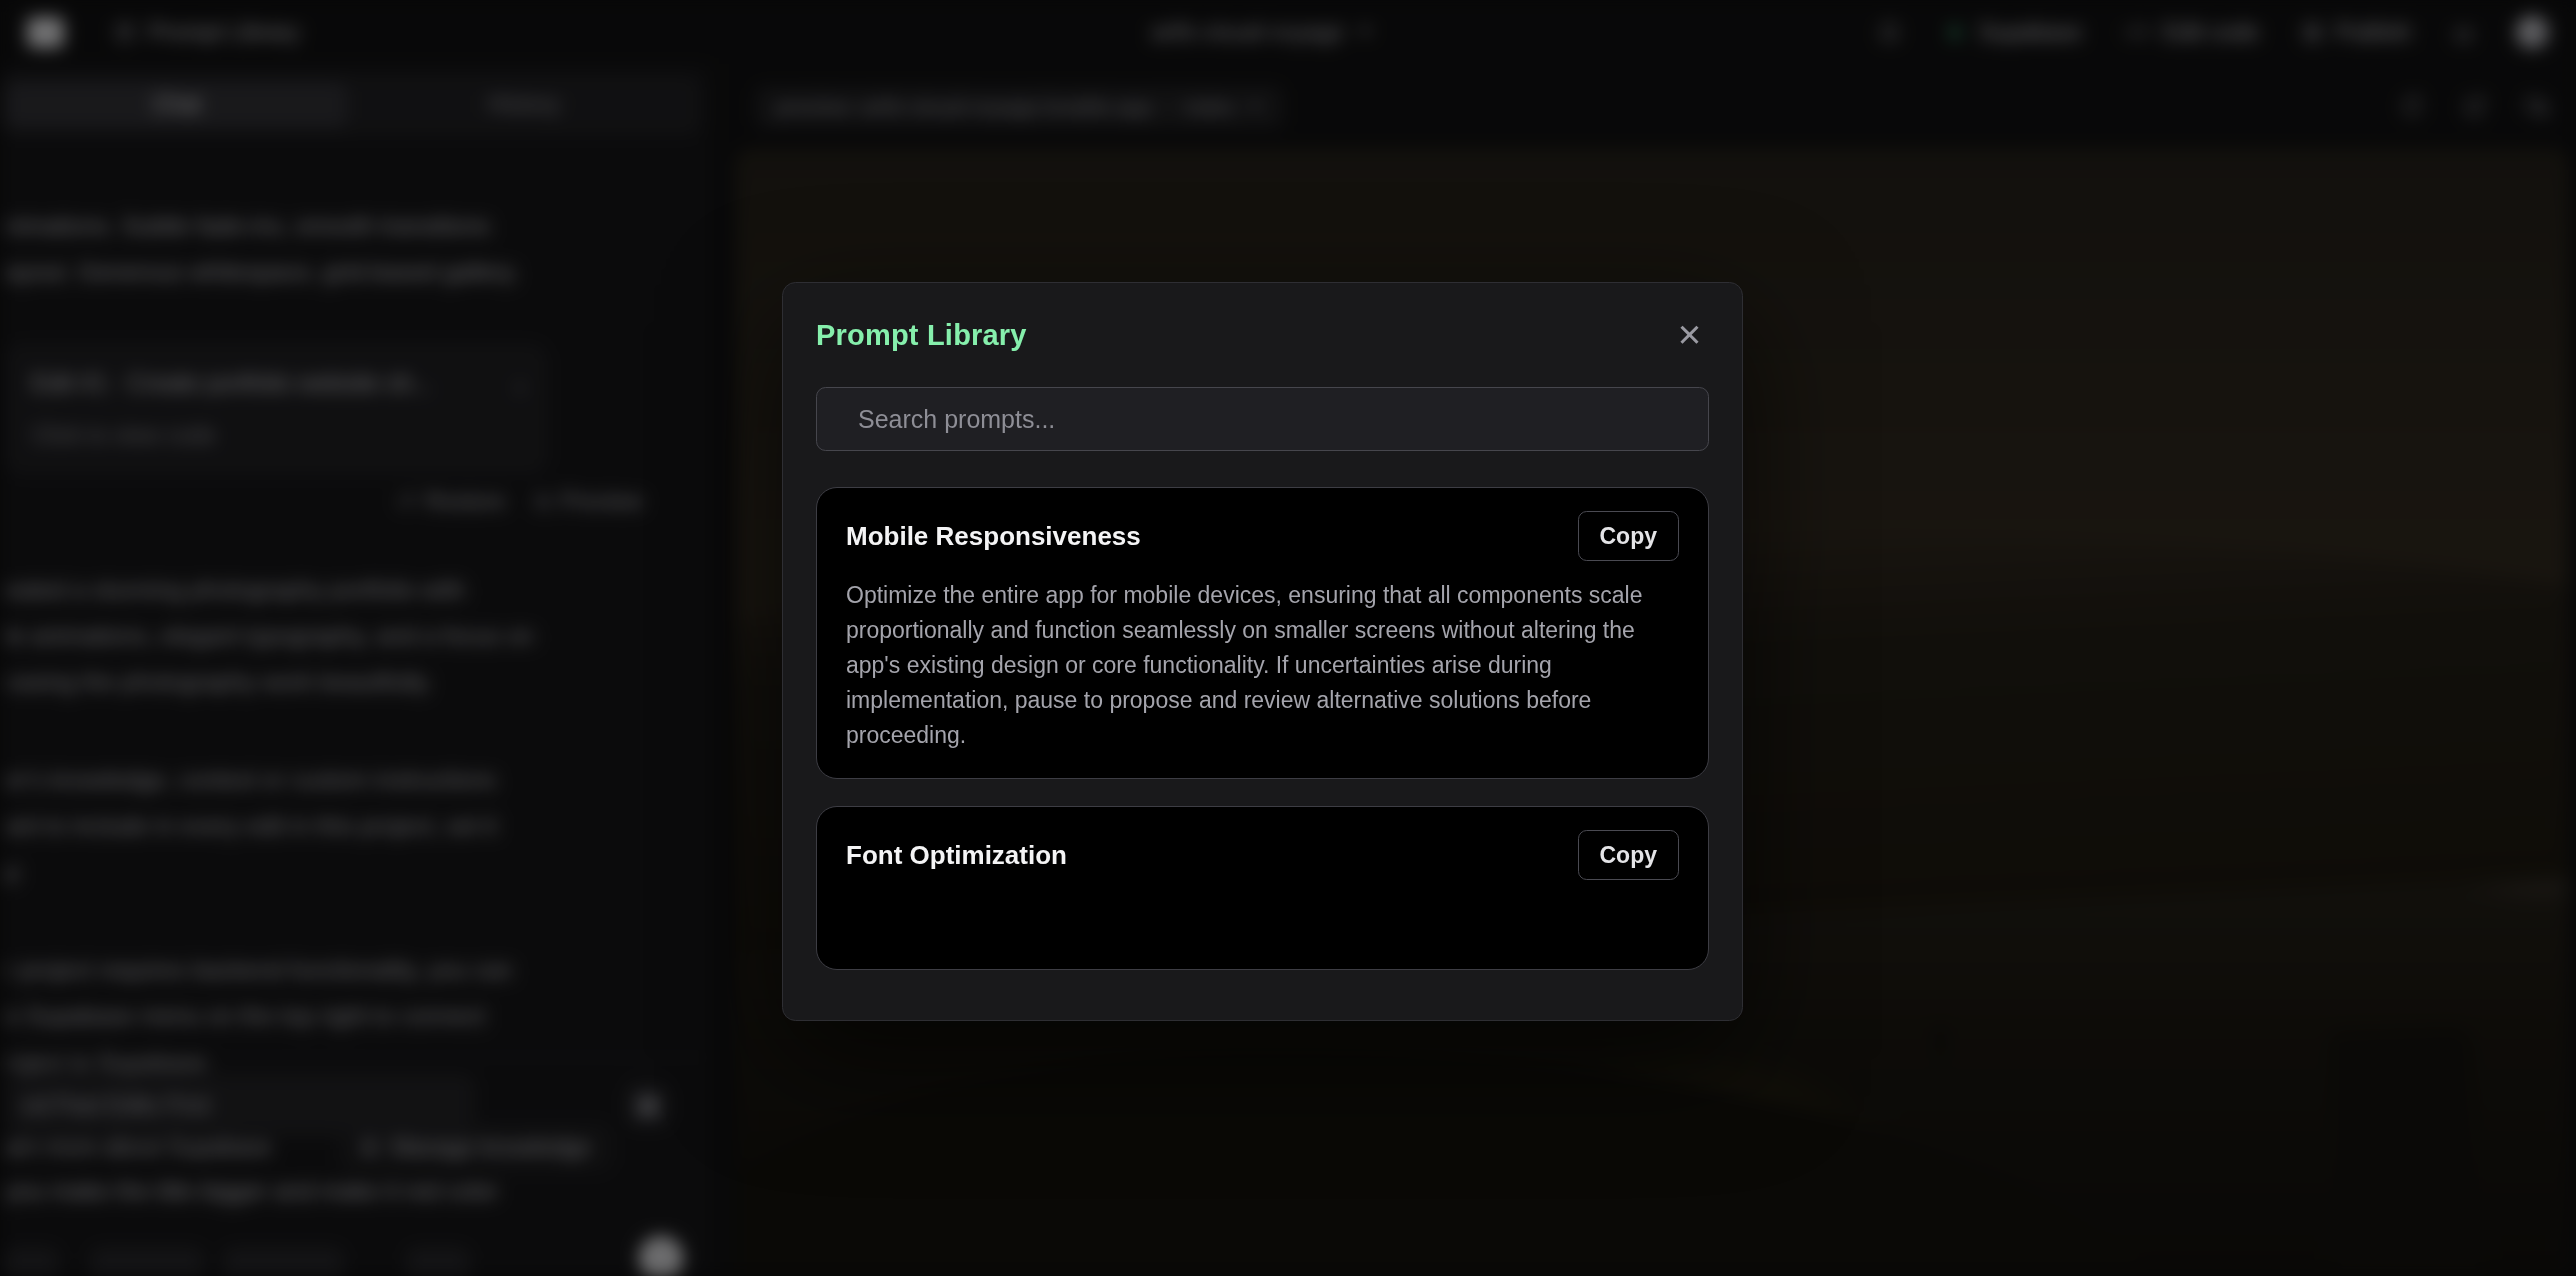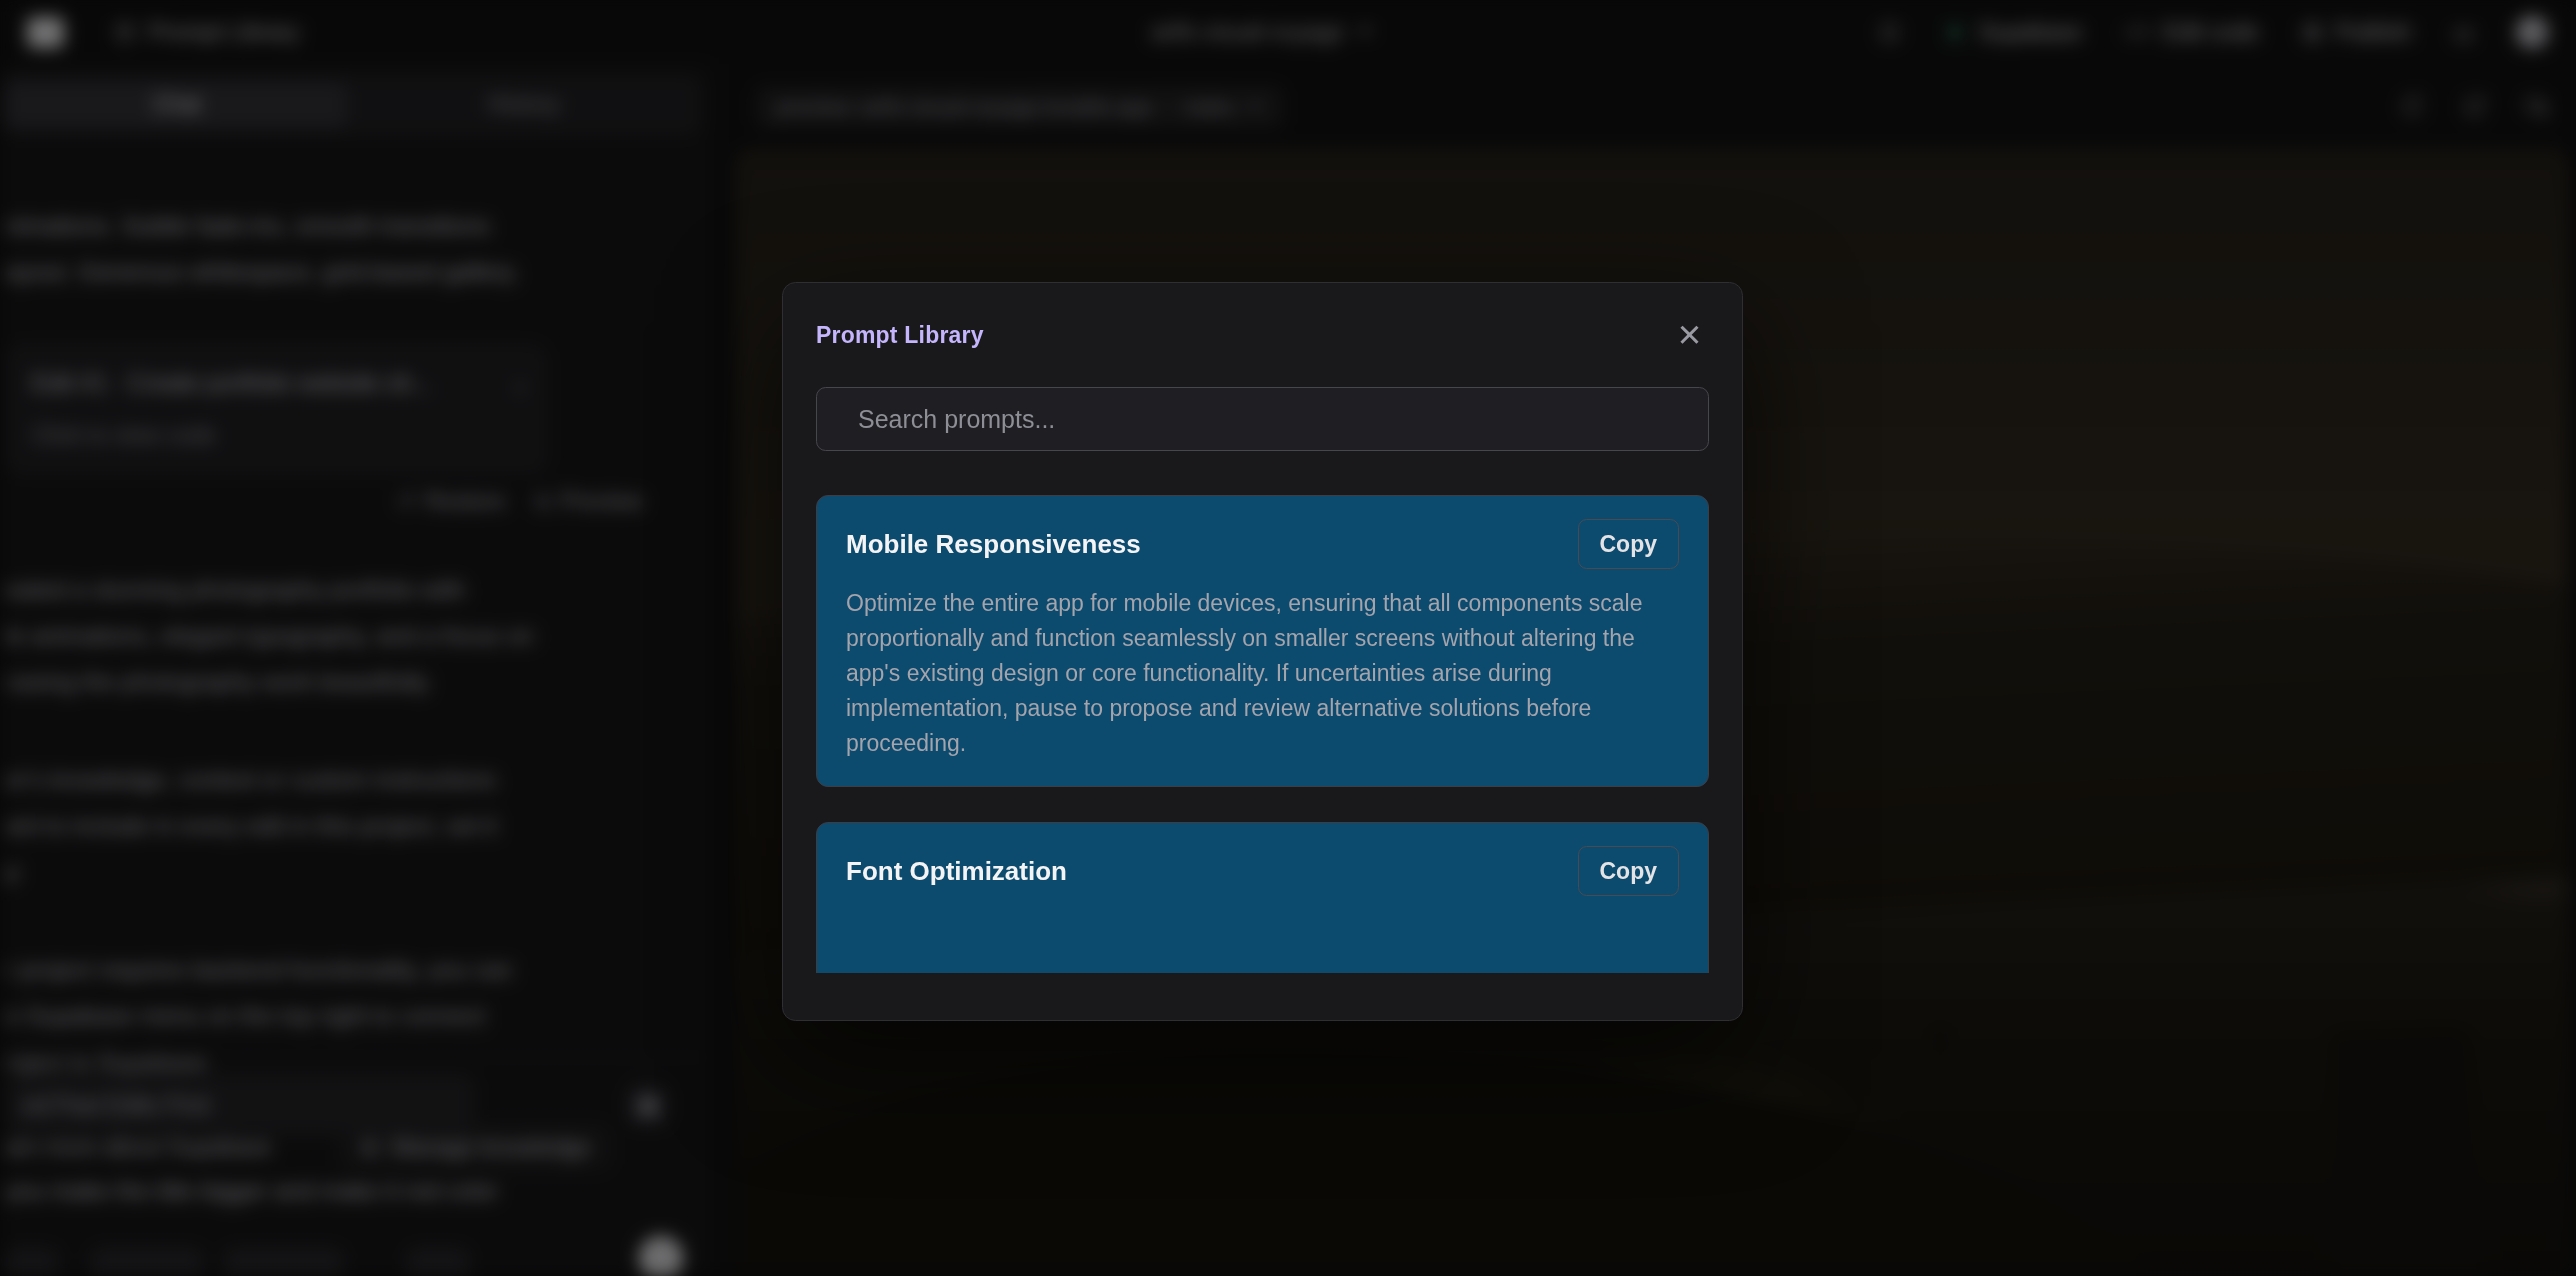--- a/index.html
+++ b/index.html
@@ -98,34 +98,34 @@
   
   .dim { position:absolute; inset:0; background:rgba(7,7,8,0.52); }
 
   .modal {
     position:absolute; left:782px; top:282px; width:961px; height:739px;
     background:#19191b; border:1px solid #2e2e33; border-radius:13.5px;
     box-shadow:0 39px 116px rgba(0,0,0,0.65);
     padding:29px 33px 0 33px; color:#fafafa;
   }
   .modal-header { display:flex; align-items:center; height:46px; }
-  .modal-title { font-size:23px; font-weight:700; letter-spacing:0.2px; color:#c4b5fd; }
+  .modal-title { font-size:29px; font-weight:700; letter-spacing:0.2px; color:#86efac; }
   .modal-close { margin-left:auto; width:39px; height:39px; display:flex; align-items:center; justify-content:center; color:#9a9aa2; font-size:31px; line-height:1; }
 
   .search-input {
     margin-top:29px; width:100%; height:64px; background:#1f1f23;
     border:1px solid #46464d; border-radius:9.6px; padding:0 41px;
     font-size:25px; color:#e4e4e7; font-family:"Liberation Sans", sans-serif; outline:none;
   }
   .search-input::placeholder { color:#8e8e96; }
 
   .prompt-list { margin-top:36px; height:486px; overflow:hidden; display:flex; flex-direction:column; gap:27px; }
   .prompt-card {
-    background:#0c4a6e; border:1px solid #3d3d44; border-radius:12px;
-    padding:23px 29px 25px 29px; flex:0 0 auto;margin-top:8px;
+    background:#000000; border:1px solid #3d3d44; border-radius:21px;
+    padding:23px 29px 25px 29px; flex:0 0 auto;
   }
   .prompt-card.c1 { min-height:258px; }
   .prompt-card.c2 { min-height:164px; }
   .pc-head { display:flex; align-items:flex-start; }
   .pc-title { font-size:26px; font-weight:700; color:#f4f4f5; padding-top:9.6px; }
   .copy-btn {
     margin-left:auto; height:50px; min-width:89px; padding:0 21px;
     border:1px solid #4a4a52; border-radius:8.7px; background:transparent;
     color:#e4e4e7; font-size:23px; font-family:"Liberation Sans", sans-serif;
     display:flex; align-items:center; justify-content:center;font-weight:bold;

